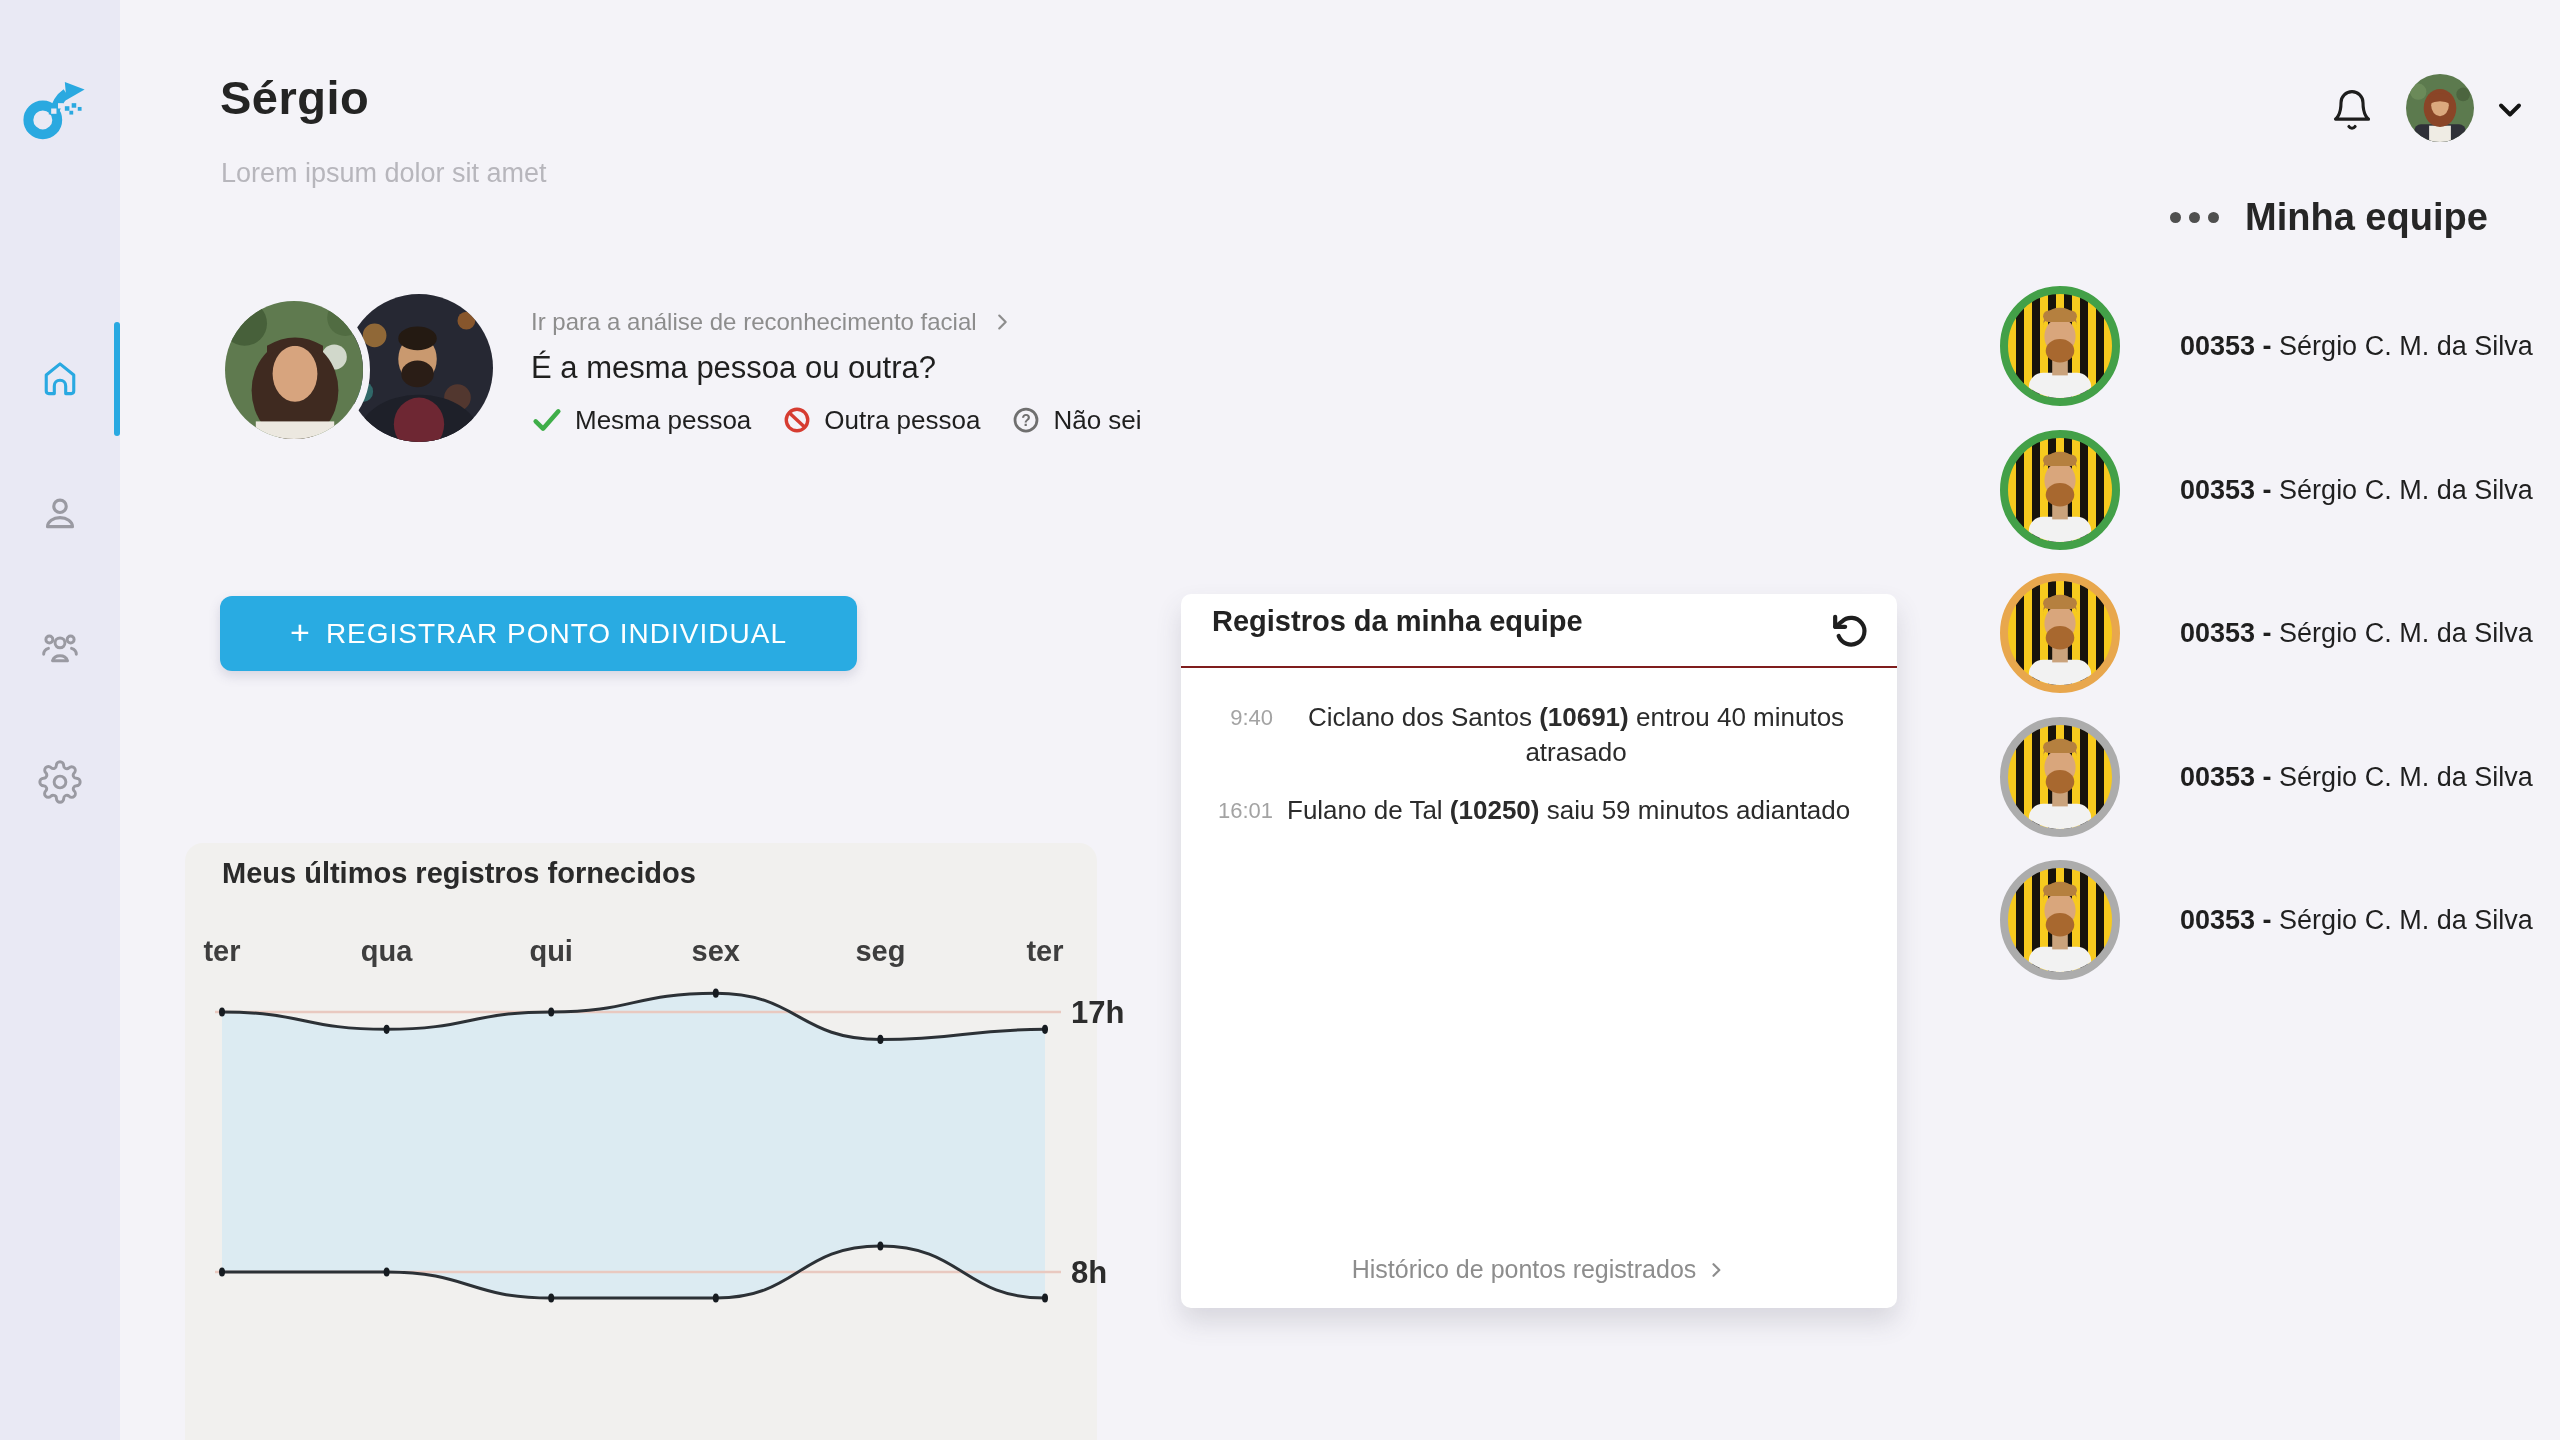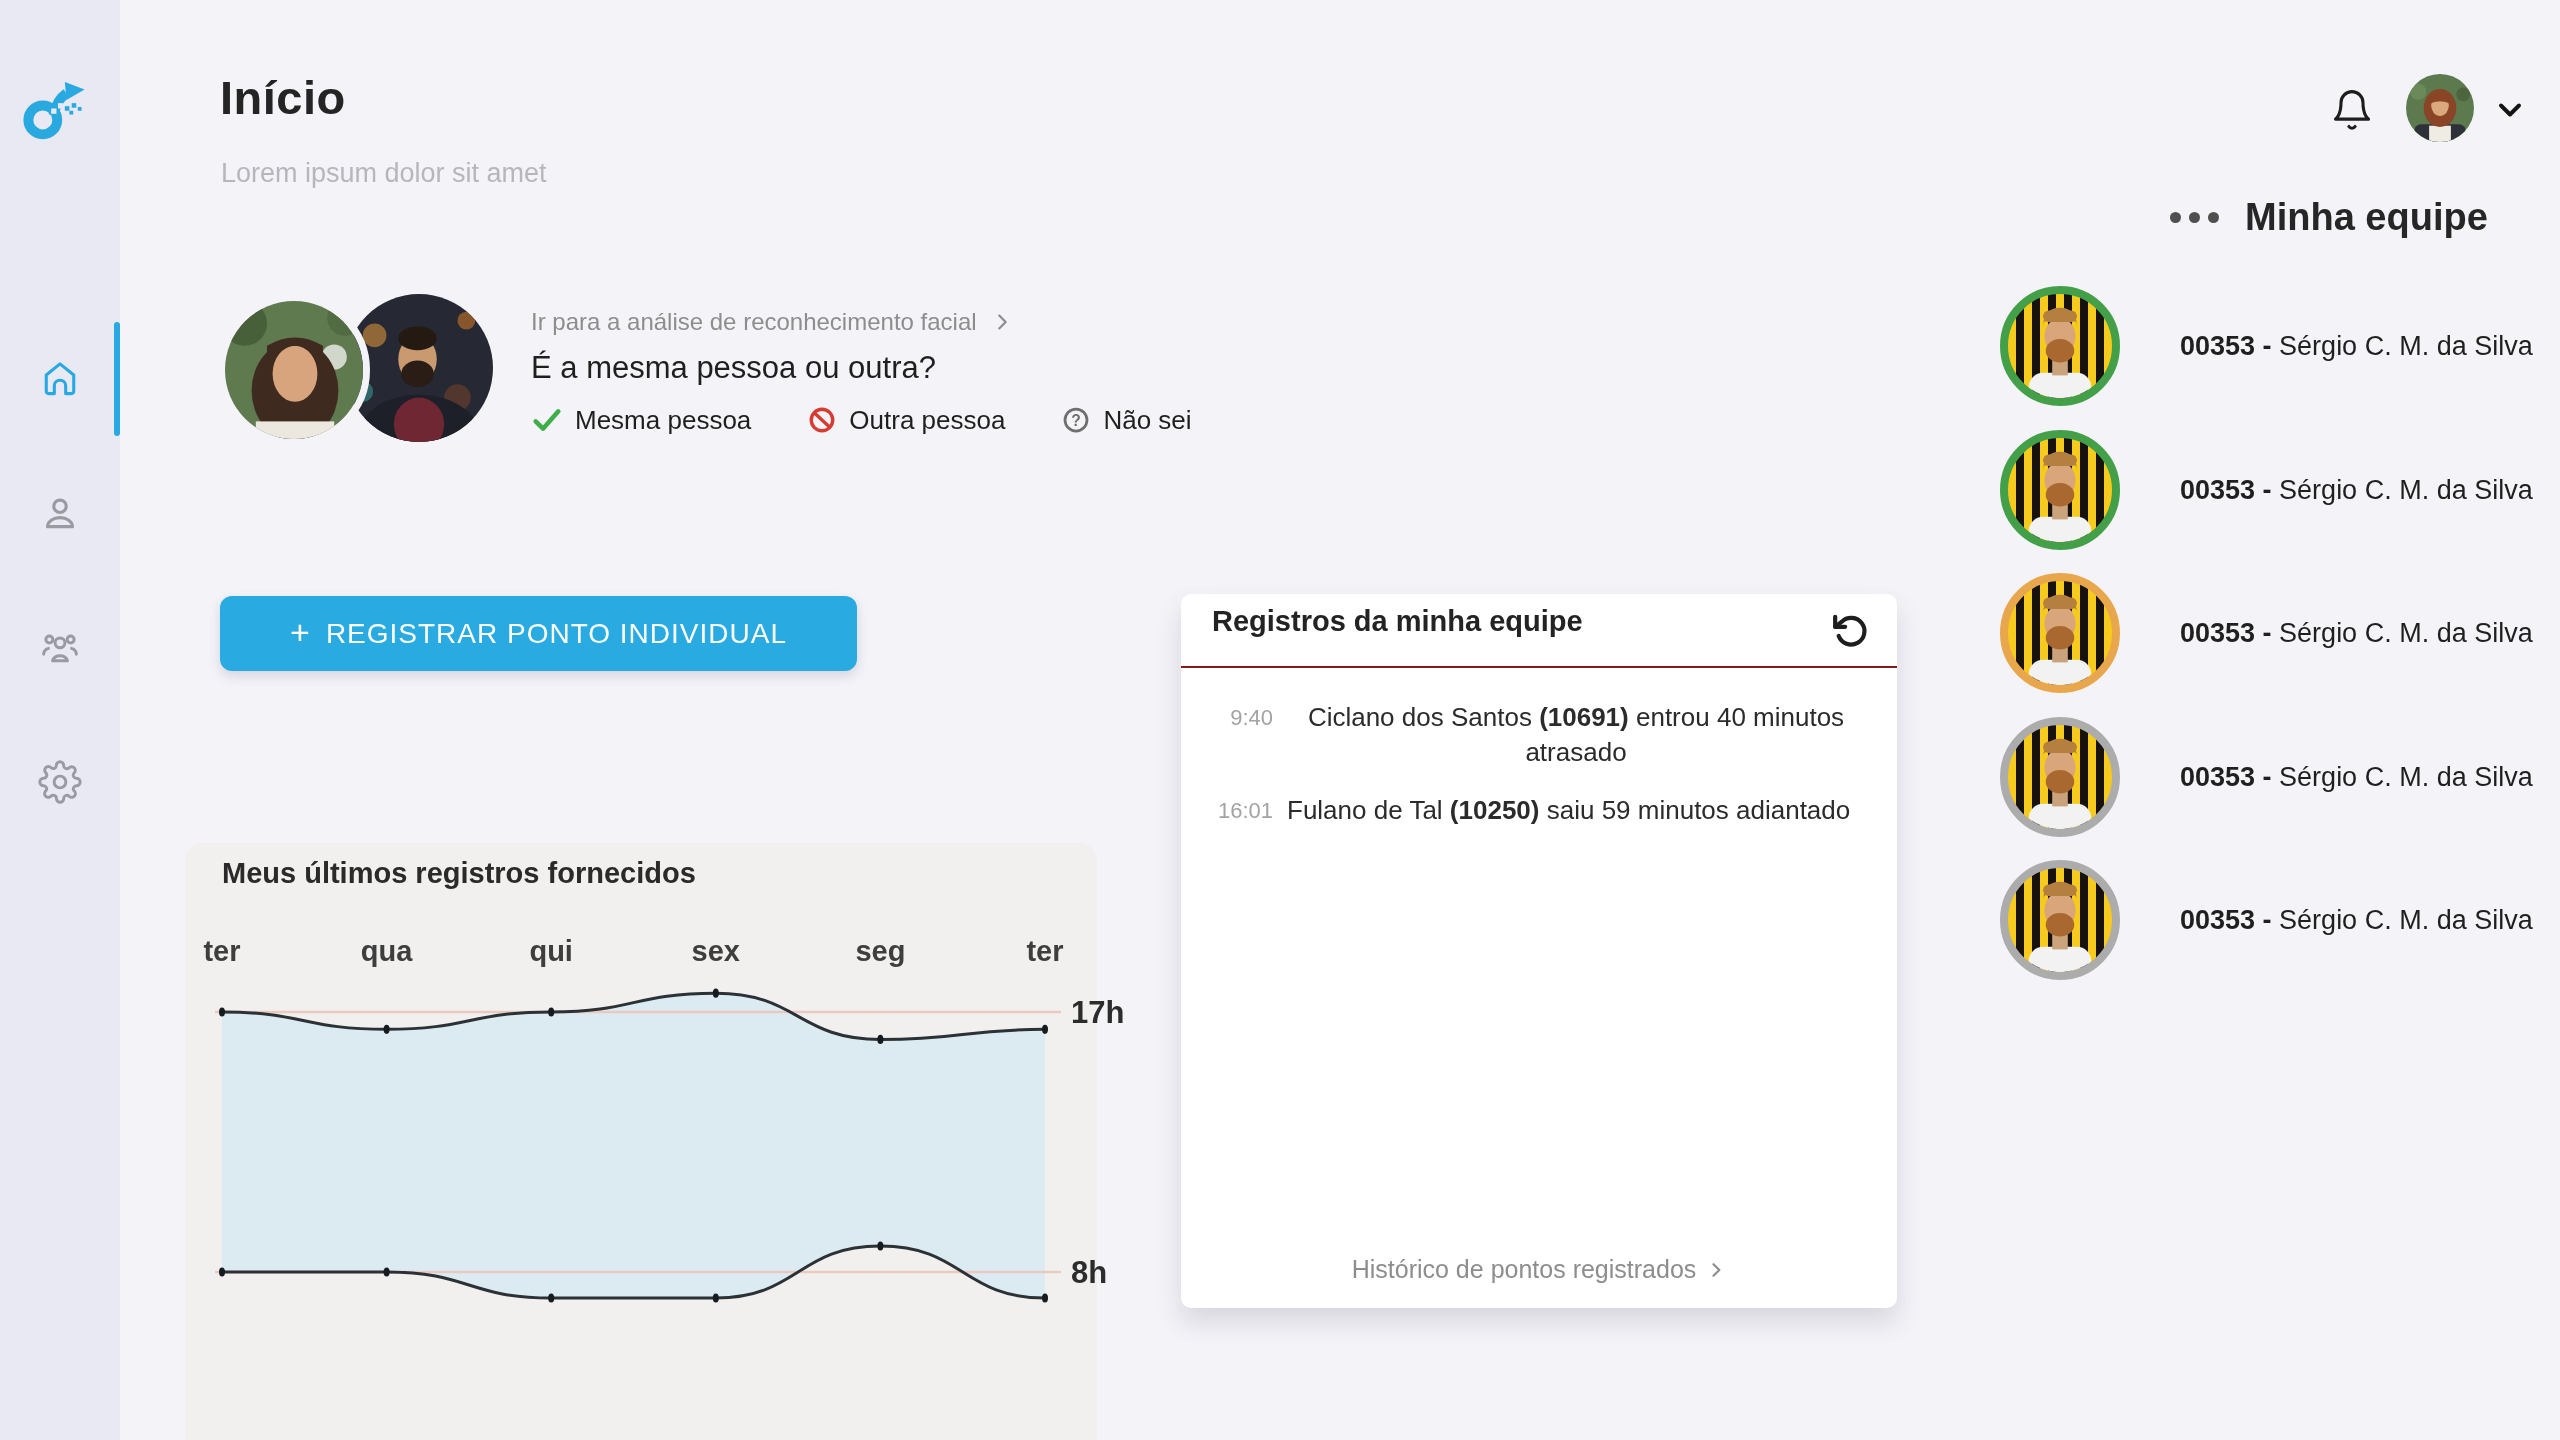--- a/index.html
+++ b/index.html
@@ -26,21 +26,21 @@
   .user-avatar { position:absolute; left:0; top:0; width:68px; height:68px; border-radius:50%; overflow:hidden; }
   .user-caret { position:absolute; left:86px; top:18px; width:36px; height:36px; }
 
   
   .fm-avatars { position:absolute; left:218px; top:294px; height:152px; }
   .fm-av { width:148px; height:148px; border-radius:50%; overflow:hidden; position:absolute; top:0; }
   .fm-av.first { left:0; z-index:2; border:7px solid #f4f3f8; width:152px; height:152px; }
   .fm-av.second{ left:127px; z-index:1; }
   .fm-link { position:absolute; left:531px; top:308px; font-size:24px; color:#8d8d8d; cursor:pointer; display:flex; align-items:center; gap:14px; }
   .fm-question { position:absolute; left:531px; top:350px; font-size:31px; font-weight:400; color:#1f1f1f; }
-  .fm-options { position:absolute; left:531px; top:404px; display:flex; gap:56px; align-items:center; }
+  .fm-options { position:absolute; left:531px; top:404px; display:flex; gap:31px; align-items:center; }
   .fm-opt { display:flex; align-items:center; gap:12px; font-size:26px; color:#1f1f1f; cursor:pointer; }
 
   
   .register-btn { position:absolute; left:220px; top:596px; width:637px; height:75px; background:#29abe2;
                   border:none; border-radius:12px; color:#fff; display:flex; align-items:center; justify-content:center;
                   gap:16px; cursor:pointer; box-shadow:0 5px 12px rgba(80,80,120,.18); }
   .register-btn .plus { font-size:34px; font-weight:400; line-height:1; margin-top:-3px; }
   .register-btn .lbl  { font-size:28px; letter-spacing:1px; }
 
   
@@ -125,21 +125,21 @@
     </svg>
   </div>
   <div class="nav-item nav-settings">
     <svg viewBox="0 0 24 24" width="44" height="44" fill="none" stroke="#9a9aa2" stroke-width="1.6" stroke-linejoin="round">
       <circle cx="12" cy="12" r="3.2"></circle>
       <path d="M19.4 15a1.7 1.7 0 0 0 .34 1.87l.06.06a2 2 0 1 1-2.83 2.83l-.06-.06a1.7 1.7 0 0 0-1.87-.34 1.7 1.7 0 0 0-1 1.55V21a2 2 0 1 1-4 0v-.09a1.7 1.7 0 0 0-1.11-1.55 1.7 1.7 0 0 0-1.87.34l-.06.06a2 2 0 1 1-2.83-2.83l.06-.06a1.7 1.7 0 0 0 .34-1.87 1.7 1.7 0 0 0-1.55-1H3a2 2 0 1 1 0-4h.09a1.7 1.7 0 0 0 1.55-1.11 1.7 1.7 0 0 0-.34-1.87l-.06-.06a2 2 0 1 1 2.83-2.83l.06.06a1.7 1.7 0 0 0 1.87.34h0a1.7 1.7 0 0 0 1-1.55V3a2 2 0 1 1 4 0v.09a1.7 1.7 0 0 0 1 1.55 1.7 1.7 0 0 0 1.87-.34l.06-.06a2 2 0 1 1 2.83 2.83l-.06.06a1.7 1.7 0 0 0-.34 1.87v0a1.7 1.7 0 0 0 1.55 1H21a2 2 0 1 1 0 4h-.09a1.7 1.7 0 0 0-1.51 1z"></path>
     </svg>
   </div>
 </aside>
 
-<h1 class="page-title">Início</h1>
+<h1 class="page-title">Sérgio</h1>
 <p class="page-subtitle">Lorem ipsum dolor sit amet</p>
 
 <div class="bell-btn">
   <svg viewBox="0 0 24 24" width="44" height="48" fill="none" stroke="#1d1d1d" stroke-width="1.7" stroke-linecap="round" stroke-linejoin="round">
     <path d="M18 8a6 6 0 0 0-12 0c0 7-3 9-3 9h18s-3-2-3-9"></path>
     <path d="M13.7 21a2 2 0 0 1-3.4 0"></path>
   </svg>
 </div>
 <div class="user-menu">
   <div class="user-avatar">

